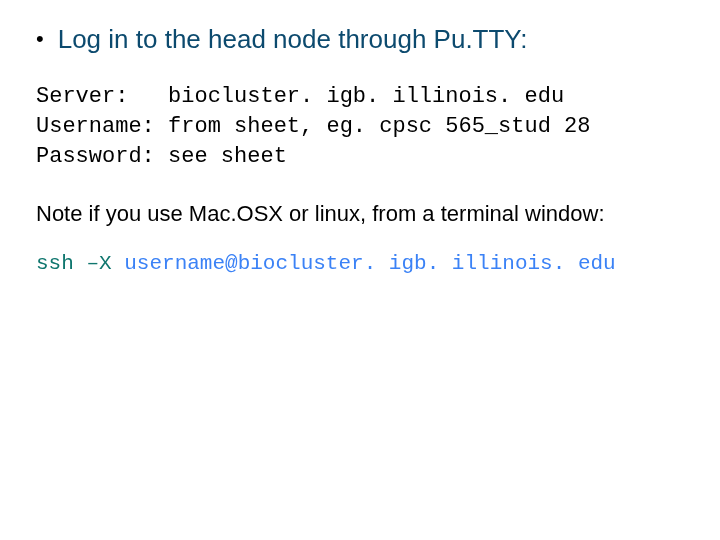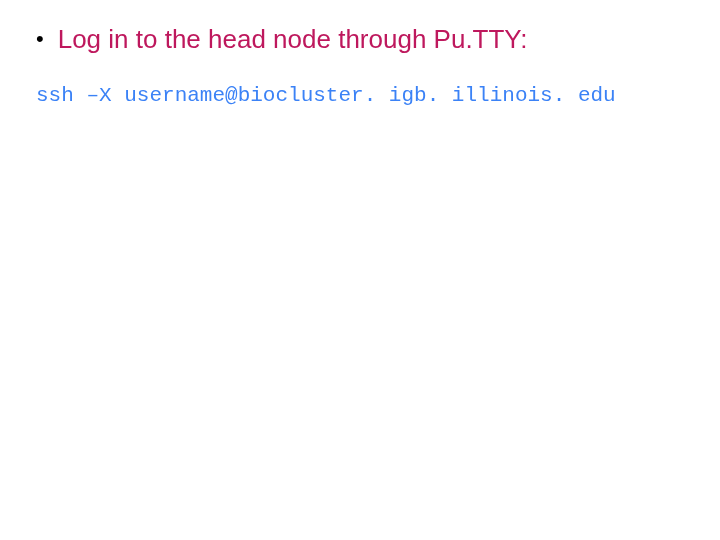--- a/index.html
+++ b/index.html
@@ -31,41 +31,41 @@
   }
   .bullet-dot {
     font-size: 22px;
     line-height: 30px;
     margin-right: 14px;
     color: #000;
   }
   .bullet-text {
     font-size: 26px;
     line-height: 30px;
-    color: #be185d;
+    color: #0c4a6e;
   }
   .mono-block {
     font-family: "Courier New", Courier, monospace;
     font-size: 22px;
     line-height: 30px;
     margin: 0 0 28px 0;
     white-space: pre;
   }
   .note {
     font-size: 22px;
     line-height: 28px;
     margin: 0 0 22px 0;
   }
   .ssh-line {
     font-family: "Courier New", Courier, monospace;
     font-size: 21px;
     line-height: 28px;
     margin: 0 0 26px 0;
   }
-  .ssh-cmd { color: #3b82f6; }
+  .ssh-cmd { color: #0f766e; }
   .ssh-target { color: #3b82f6; }
   .final {
     font-family: "Courier New", Courier, monospace;
     font-size: 21px;
     line-height: 28px;
     font-weight: bold;
     padding-left: 0;
     text-indent: -28px;
     margin-left: 28px;
   }
@@ -74,18 +74,22 @@
 <body>
 
 <div class="slide">
 
 
   <div class="bullet-row">
     <span class="bullet-dot">•</span>
     <span class="bullet-text">Log in to the head node through Pu.TTY:</span>
   </div>
 
+  <div class="mono-block"><span>Server:   biocluster. igb. illinois. edu</span>
+<span>Username: from sheet, eg. cpsc 565_stud 28</span>
+<span>Password: see sheet</span></div>
 
+  <div class="note">Note if you use Mac.OSX or linux, from a terminal window:</div>
 
   <div class="ssh-line"><span class="ssh-cmd">ssh –X </span><span class="ssh-target">username@biocluster. igb. illinois. edu</span></div>
 
 
 </div>
 
 </body></html>

